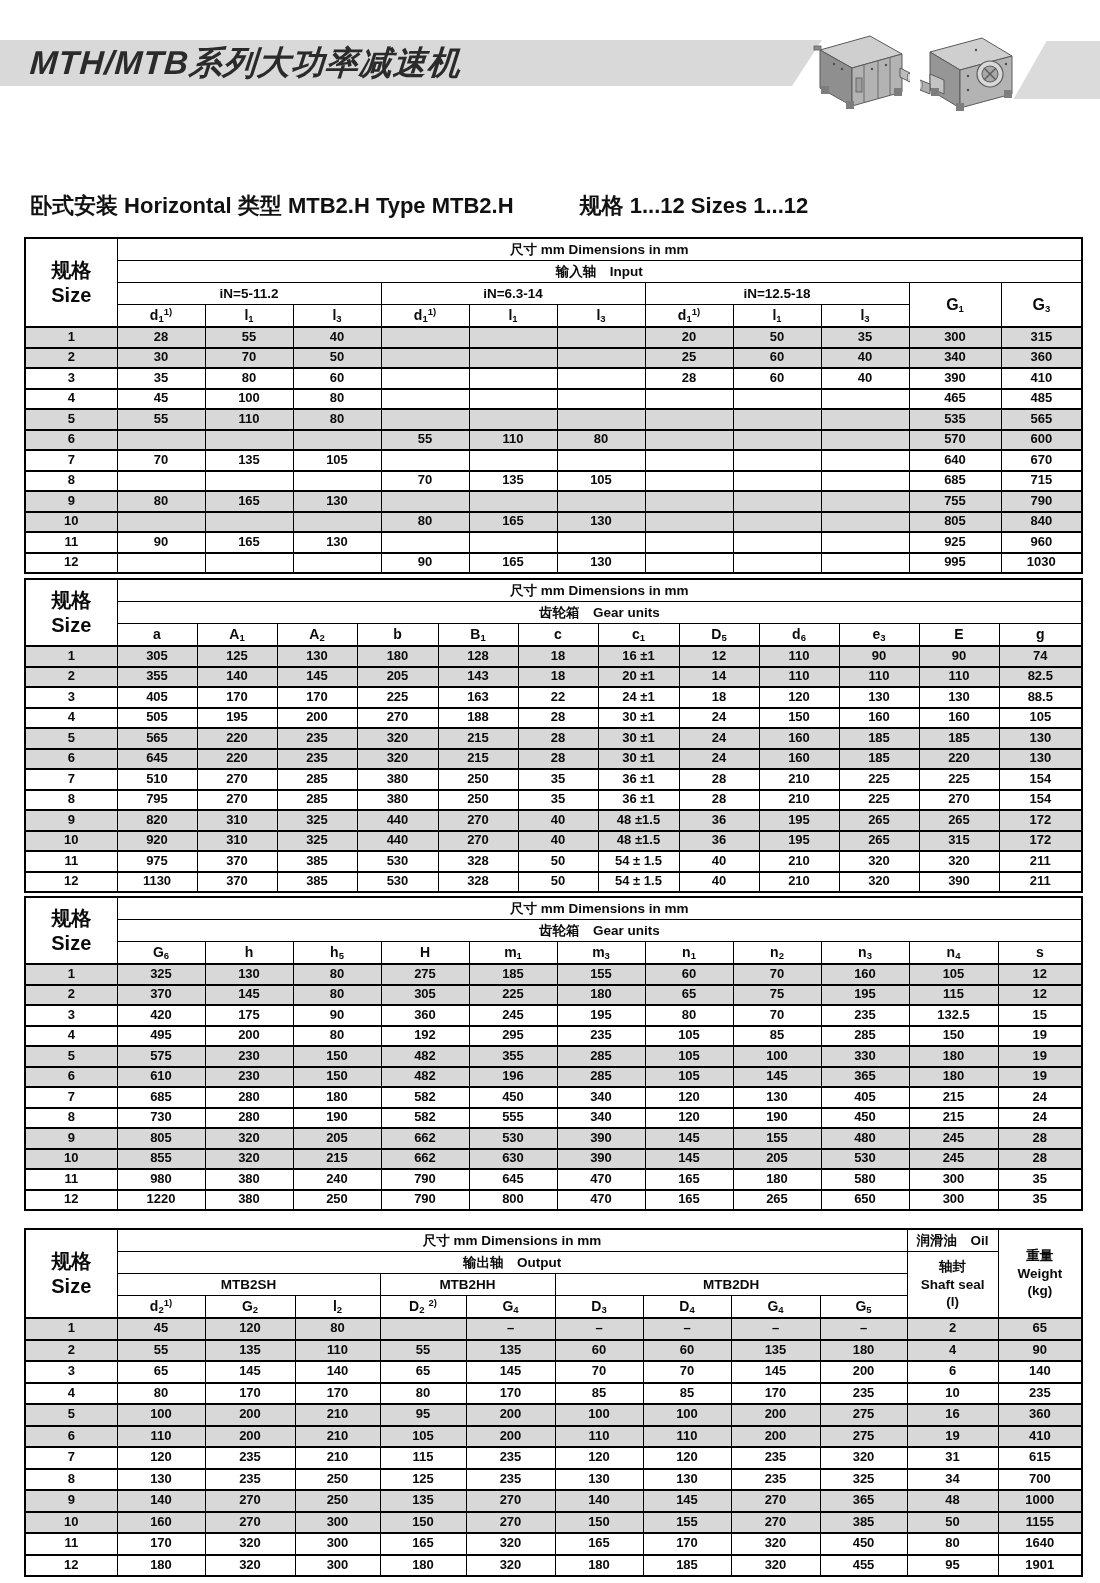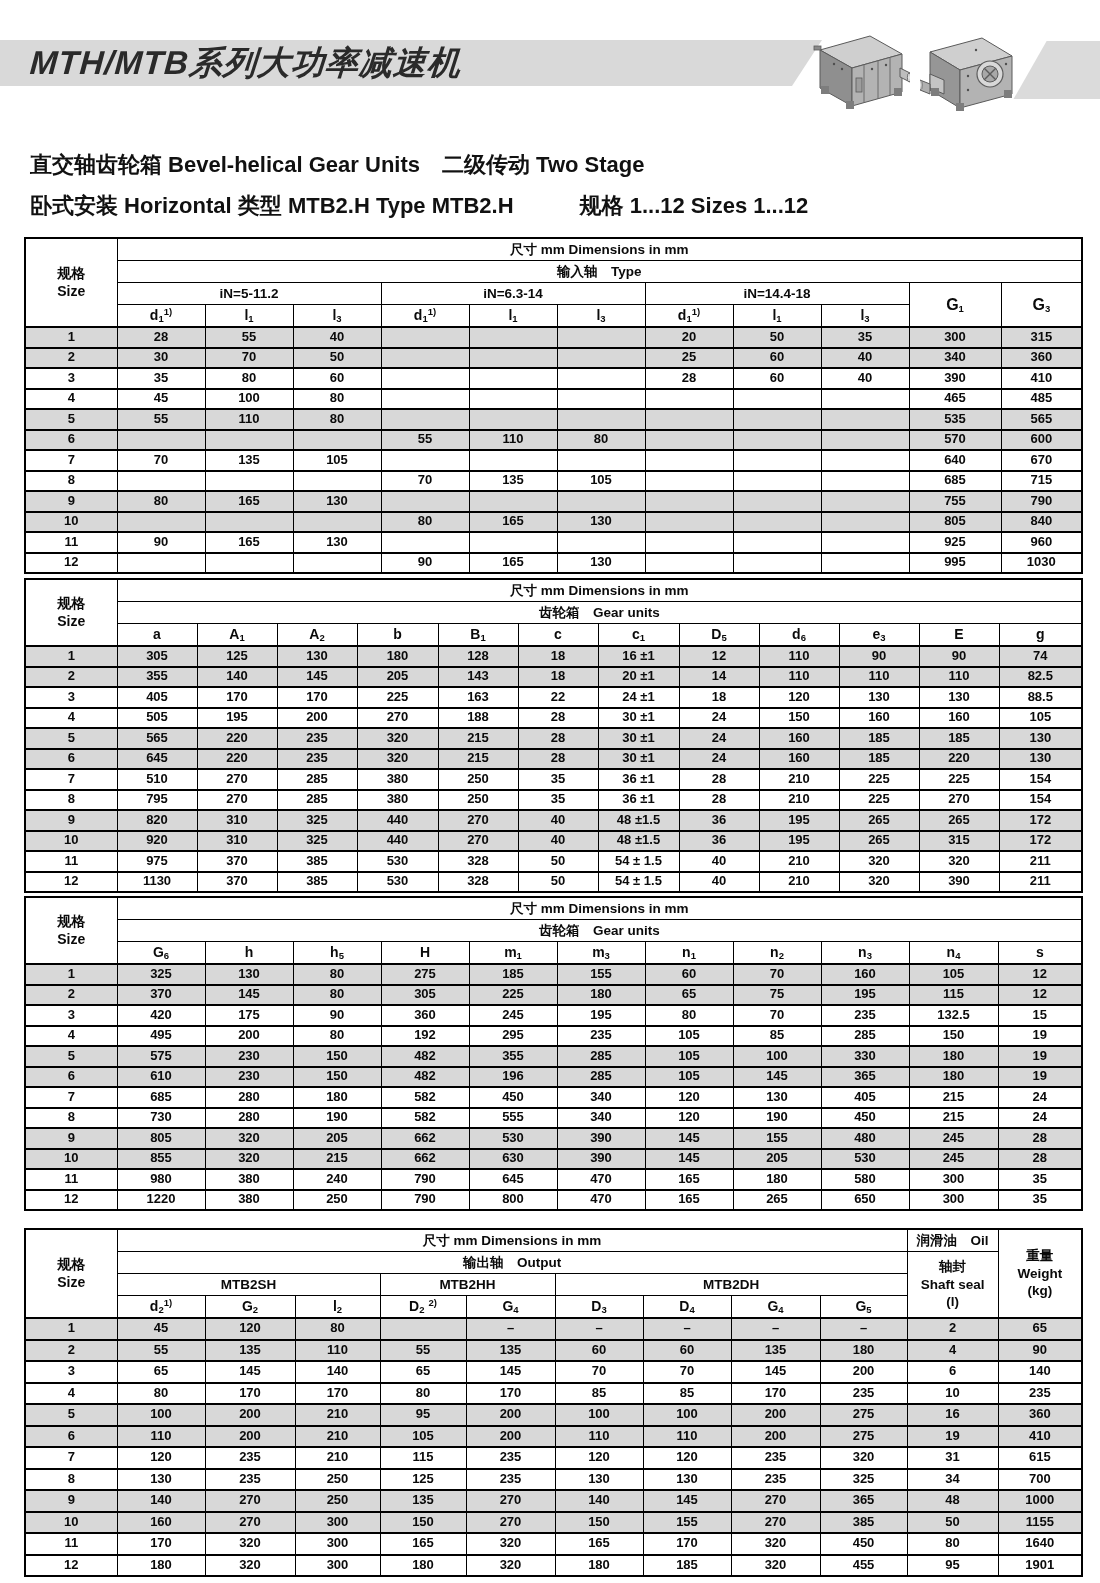--- a/index.html
+++ b/index.html
@@ -33,21 +33,21 @@
   table.dim{
     border-collapse:collapse;table-layout:fixed;width:100%;
     border:2.5px solid #000;font-weight:bold;
   }
   table.dim th,table.dim td{
     border:1px solid #000;text-align:center;vertical-align:middle;
     padding:1px 2px;line-height:1.12;overflow:hidden;white-space:nowrap;
   }
   table.dim thead th{font-size:13.5px;height:19px;background:#fff;font-weight:bold;}
   table.dim thead th.letters{font-size:14px;}
-  table.dim thead th.size-h{font-size:14px;line-height:1.25;}
+  table.dim thead th.size-h{font-size:20px;line-height:1.25;}
   table.dim thead th.gbig{font-size:16px;}
   table.dim thead th.tall{line-height:1.3;}
   table.dim thead tr:last-child th{border-bottom-width:2.5px;}
   table.dim tbody td{
     font-size:13px;height:16.5px;border-top-width:2px;border-bottom-width:2px;
   }
   .t4 table.dim tbody td{height:17.5px;}
   table.dim tbody tr.gray td{background:#d8d8d8;}
   sub{font-size:9.5px;vertical-align:-2px;line-height:0;}
   sup{font-size:9.5px;vertical-align:5px;line-height:0;}
@@ -96,21 +96,20 @@
       <rect x="11" y="64" width="8" height="8" fill="#7d7d7d"></rect>
       <rect x="36" y="79" width="8" height="8" fill="#7d7d7d"></rect>
       <rect x="84" y="66" width="8" height="8" fill="#7d7d7d"></rect>
       <circle cx="48" cy="52" r="1.2" fill="#4f4f4f"></circle>
         <circle cx="48" cy="66" r="1.2" fill="#4f4f4f"></circle>
       <circle cx="86" cy="40" r="1.2" fill="#4f4f4f"></circle>
         <circle cx="56" cy="26" r="1.2" fill="#4f4f4f"></circle>
     </svg>
   </div>
 
-  <div class="subtitle s1">直交轴齿轮箱 Bevel-helical Gear Units　二级传动 Two Stage</div>
   <div class="subtitle s2">卧式安装 Horizontal 类型 MTB2.H Type MTB2.H　　　规格 1...12 Sizes 1...12</div>
 
   <div class="tbl t1">
       <table class="dim">
         <colgroup>
           <col style="width: 92px;">
           <col style="width: 88px;">
           <col style="width: 88px;">
           <col style="width: 88px;">
           <col style="width: 88px;">
@@ -121,26 +120,26 @@
           <col style="width: 88px;">
           <col style="width: 92px;">
           <col style="width: 81px;">
         </colgroup>
         <thead>
           <tr>
             <th rowspan="4" class="size-h">规格<br>Size</th>
             <th colspan="11">尺寸 mm Dimensions in mm</th>
           </tr>
           <tr>
-            <th colspan="11">输入轴　Type</th>
+            <th colspan="11">输入轴　Input</th>
           </tr>
           <tr>
             <th colspan="3">iN=5-11.2</th>
             <th colspan="3">iN=6.3-14</th>
-            <th colspan="3">iN=14.4-18</th>
+            <th colspan="3">iN=12.5-18</th>
             <th rowspan="2" class="gbig">G<sub>1</sub></th>
             <th rowspan="2" class="gbig">G<sub>3</sub></th>
           </tr>
           <tr>
             <th class="letters">d<sub>1</sub><sup>1)</sup></th>
             <th class="letters">l<sub>1</sub></th>
             <th class="letters">l<sub>3</sub></th>
             <th class="letters">d<sub>1</sub><sup>1)</sup></th>
             <th class="letters">l<sub>1</sub></th>
             <th class="letters">l<sub>3</sub></th>

